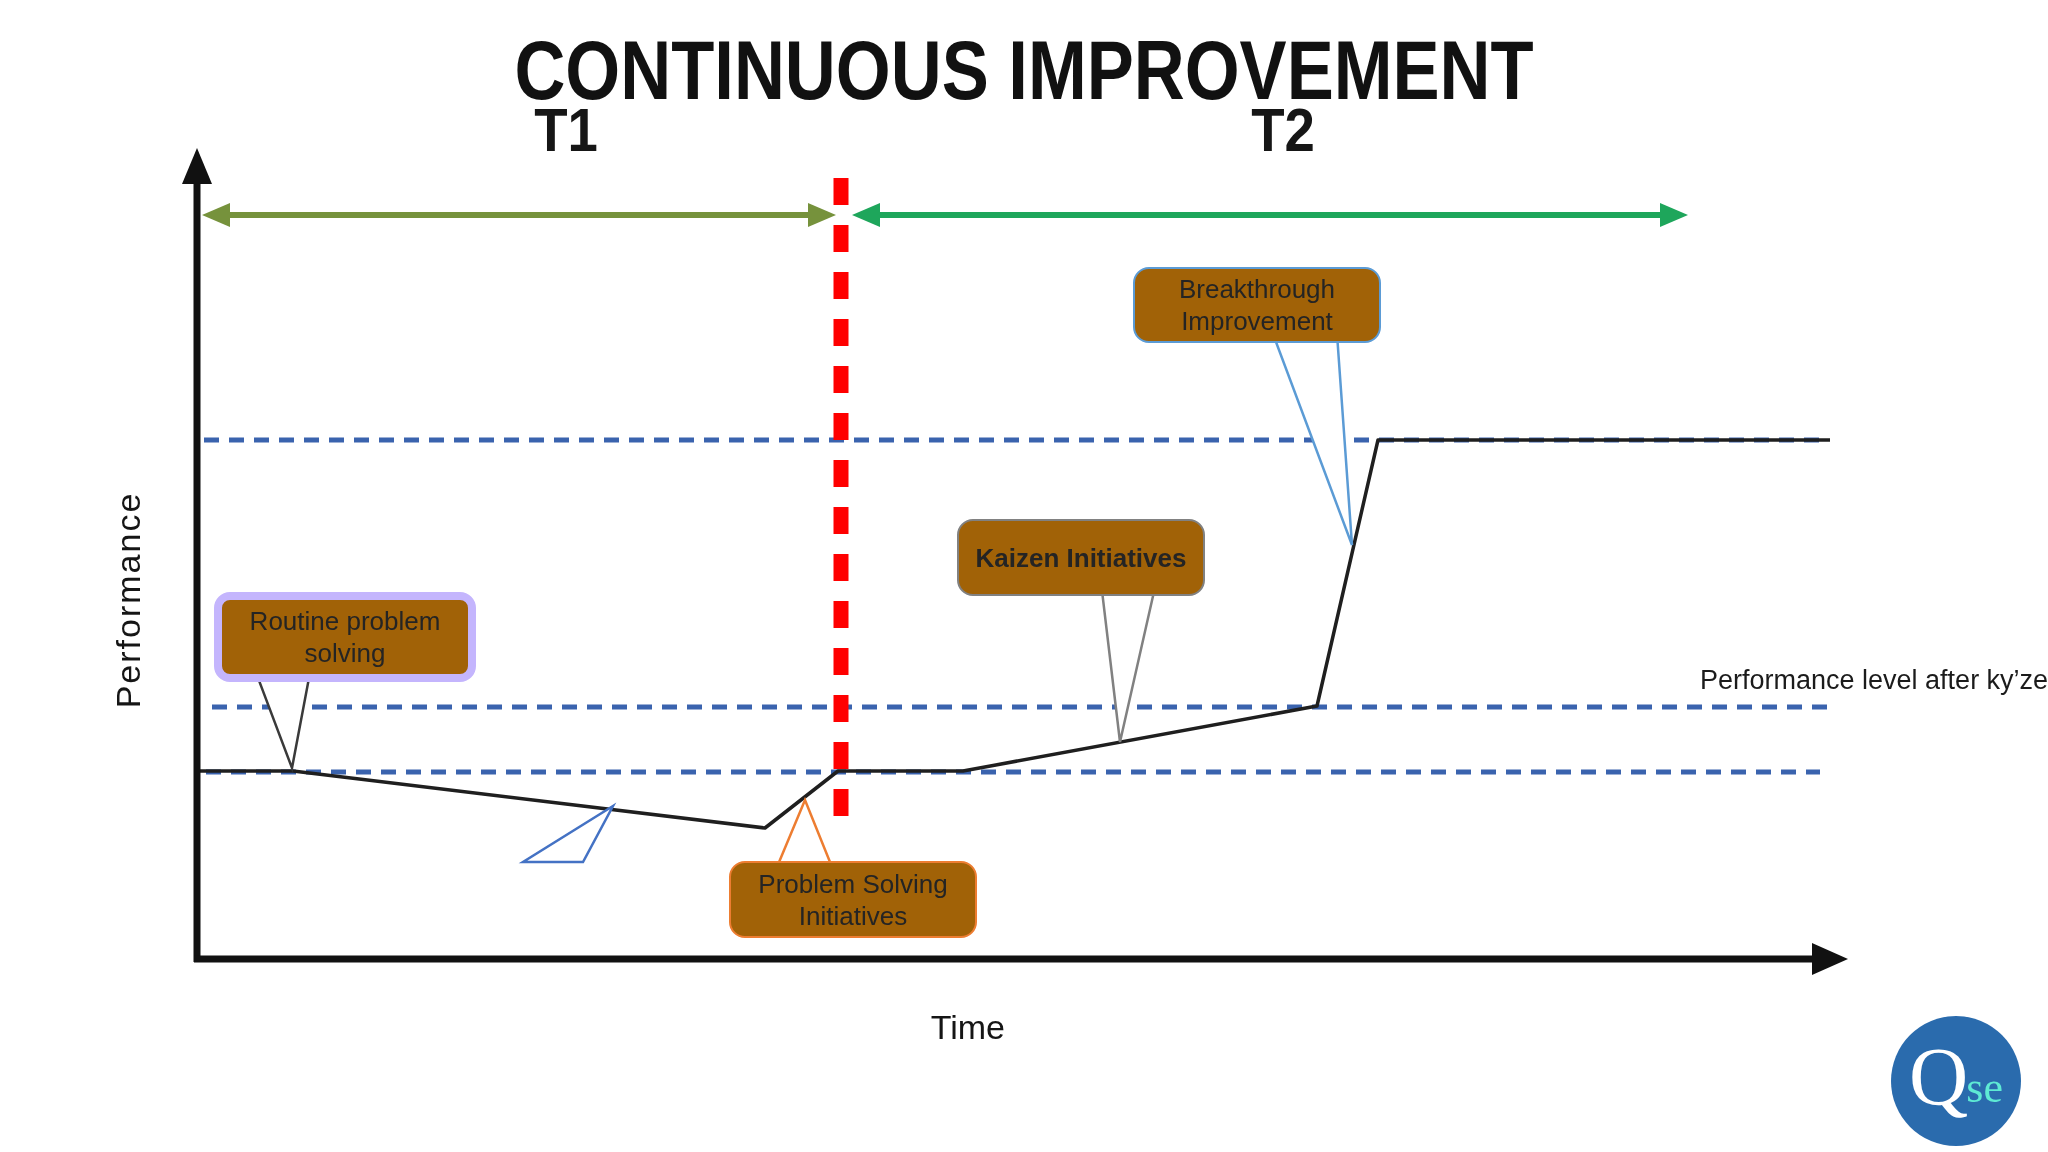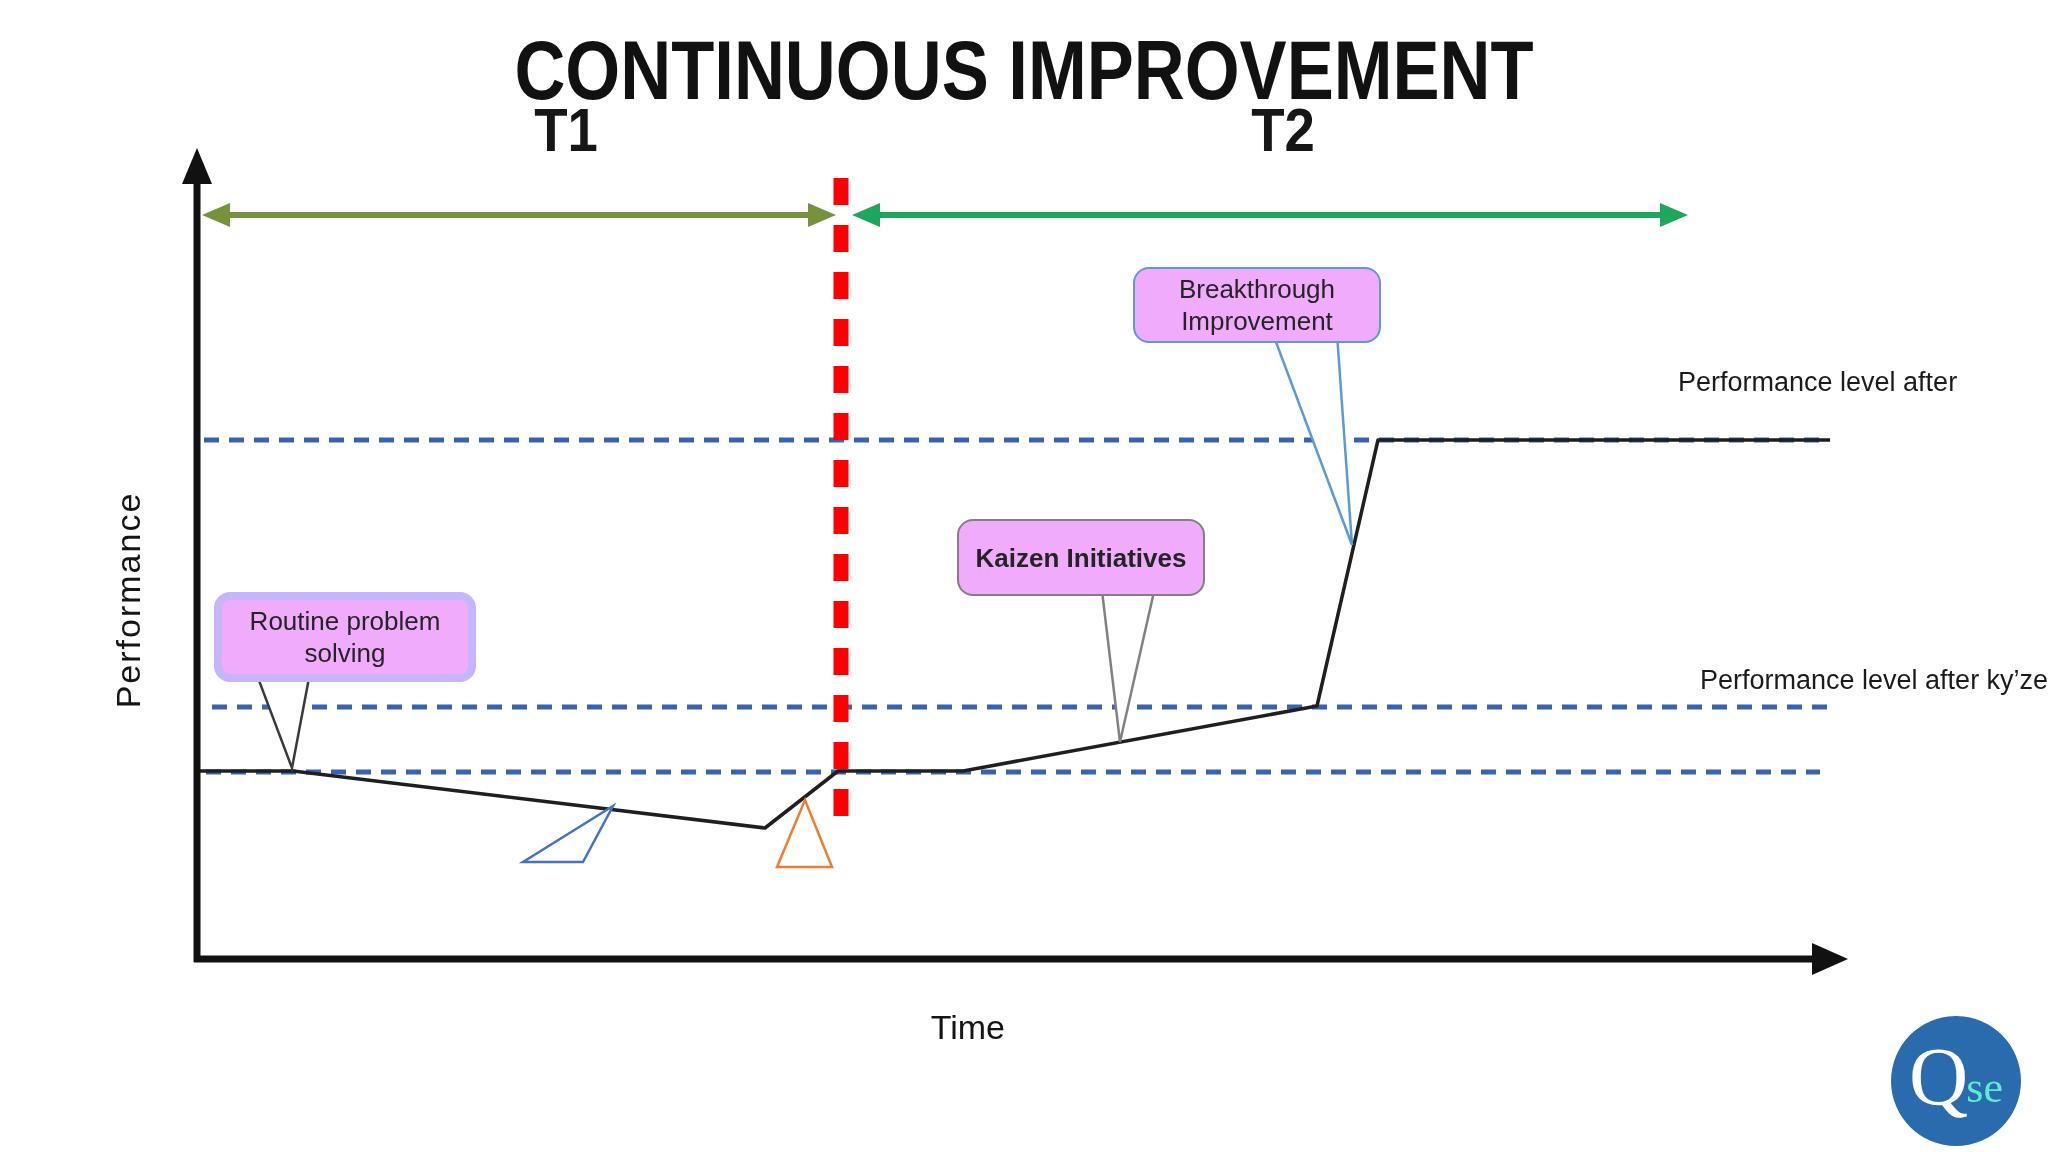--- a/index.html
+++ b/index.html
@@ -3,21 +3,21 @@
 <meta charset="utf-8">
 <style>
   html,body{margin:0;padding:0;background:#ffffff;}
   body{width:2048px;height:1152px;position:relative;font-family:"Liberation Sans",sans-serif;color:#1b1b1b;overflow:hidden;}
   .slide{position:absolute;inset:0;background:#ffffff;}
   svg.canvas{position:absolute;left:0;top:0;z-index:1;}
   .title{position:absolute;top:22px;left:0;width:2048px;text-align:center;font-size:84px;font-weight:700;letter-spacing:0px;color:#111;transform:scaleX(0.84);white-space:nowrap;z-index:2;}
   .period-label{position:absolute;top:94px;width:220px;text-align:center;font-size:62px;font-weight:600;color:#161616;transform:scaleX(0.88);z-index:2;}
   .t1{left:456px;}
   .t2{left:1173px;}
-  .callout{position:absolute;z-index:5;background:#f0abfc;border-radius:16px;display:flex;flex-direction:column;align-items:center;justify-content:center;font-size:26px;color:#242424;line-height:32px;text-align:center;}
+  .callout{position:absolute;z-index:5;background:#a16207;border-radius:16px;display:flex;flex-direction:column;align-items:center;justify-content:center;font-size:26px;color:#242424;line-height:32px;text-align:center;}
   .co-routine{left:214px;top:592px;width:246px;height:74px;border:8px solid #c4b5fd;}
   .co-drops{left:383px;top:857px;width:242px;height:74px;border:2.5px solid #4472c4;}
   .co-problem{left:729px;top:861px;width:244px;height:73px;border:2.5px solid #ed7d31;}
   .co-kaizen{left:957px;top:519px;width:244px;height:73px;border:2.5px solid #818181;font-weight:bold;}
   .co-breakthrough{left:1133px;top:267px;width:244px;height:72px;border:2.5px solid #5b9bd5;}
   .level-label{position:absolute;font-size:27px;color:#1b1b1b;line-height:36px;z-index:4;white-space:nowrap;}
   .ll-breakthrough{left:1678px;top:364px;}
   .ll-kyzen{left:1700px;top:662px;}
   .ll-initial{left:1686px;top:778px;}
   .y-axis-label{position:absolute;left:128px;top:600px;transform:translate(-50%,-50%) rotate(-90deg);font-size:34px;letter-spacing:2px;color:#151515;z-index:2;white-space:nowrap;}
@@ -62,30 +62,33 @@
     <line x1="197" y1="172" x2="197" y2="962" stroke="#111111" stroke-width="7"></line>
     <polygon points="197,148 182,184 212,184" fill="#111111"></polygon>
     <line x1="194" y1="959" x2="1818" y2="959" stroke="#111111" stroke-width="7"></line>
     <polygon points="1848,959 1812,943 1812,975" fill="#111111"></polygon>
   </svg>
 
   <div class="callout co-routine">
     <span>Routine problem</span>
     <span>solving</span>
   </div>
+  <div class="callout co-problem">
+    <span>Problem Solving</span>
+    <span>Initiatives</span>
+  </div>
   <div class="callout co-kaizen">
     <span>Kaizen Initiatives</span>
   </div>
   <div class="callout co-breakthrough">
     <span>Breakthrough</span>
     <span>Improvement</span>
   </div>
 
   <div class="level-label ll-breakthrough">
-    <div>Performance level after</div>
   </div>
   <div class="level-label ll-kyzen">Performance level after ky’zen</div>
 
   <div class="y-axis-label">Performance</div>
   <div class="x-axis-label">Time</div>
 
   <div class="logo">
     <span class="q">Q</span>
     <span class="se">se</span>
   </div>

